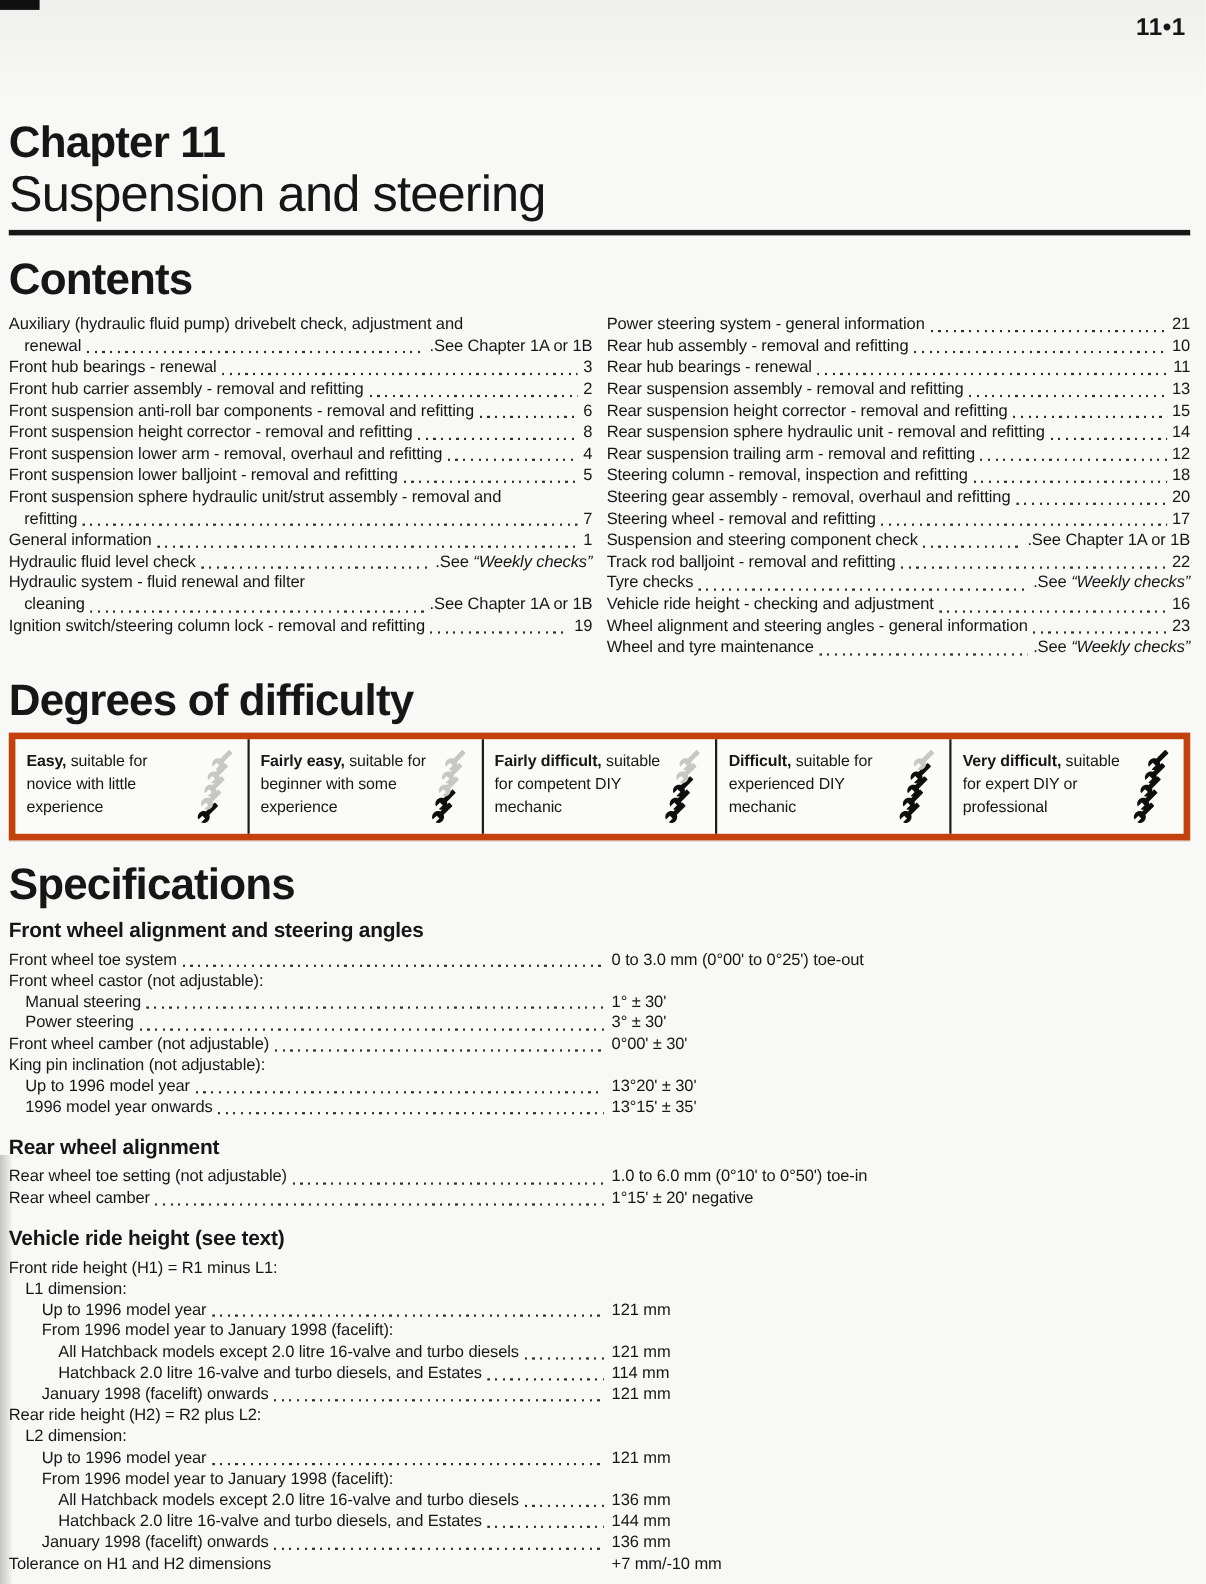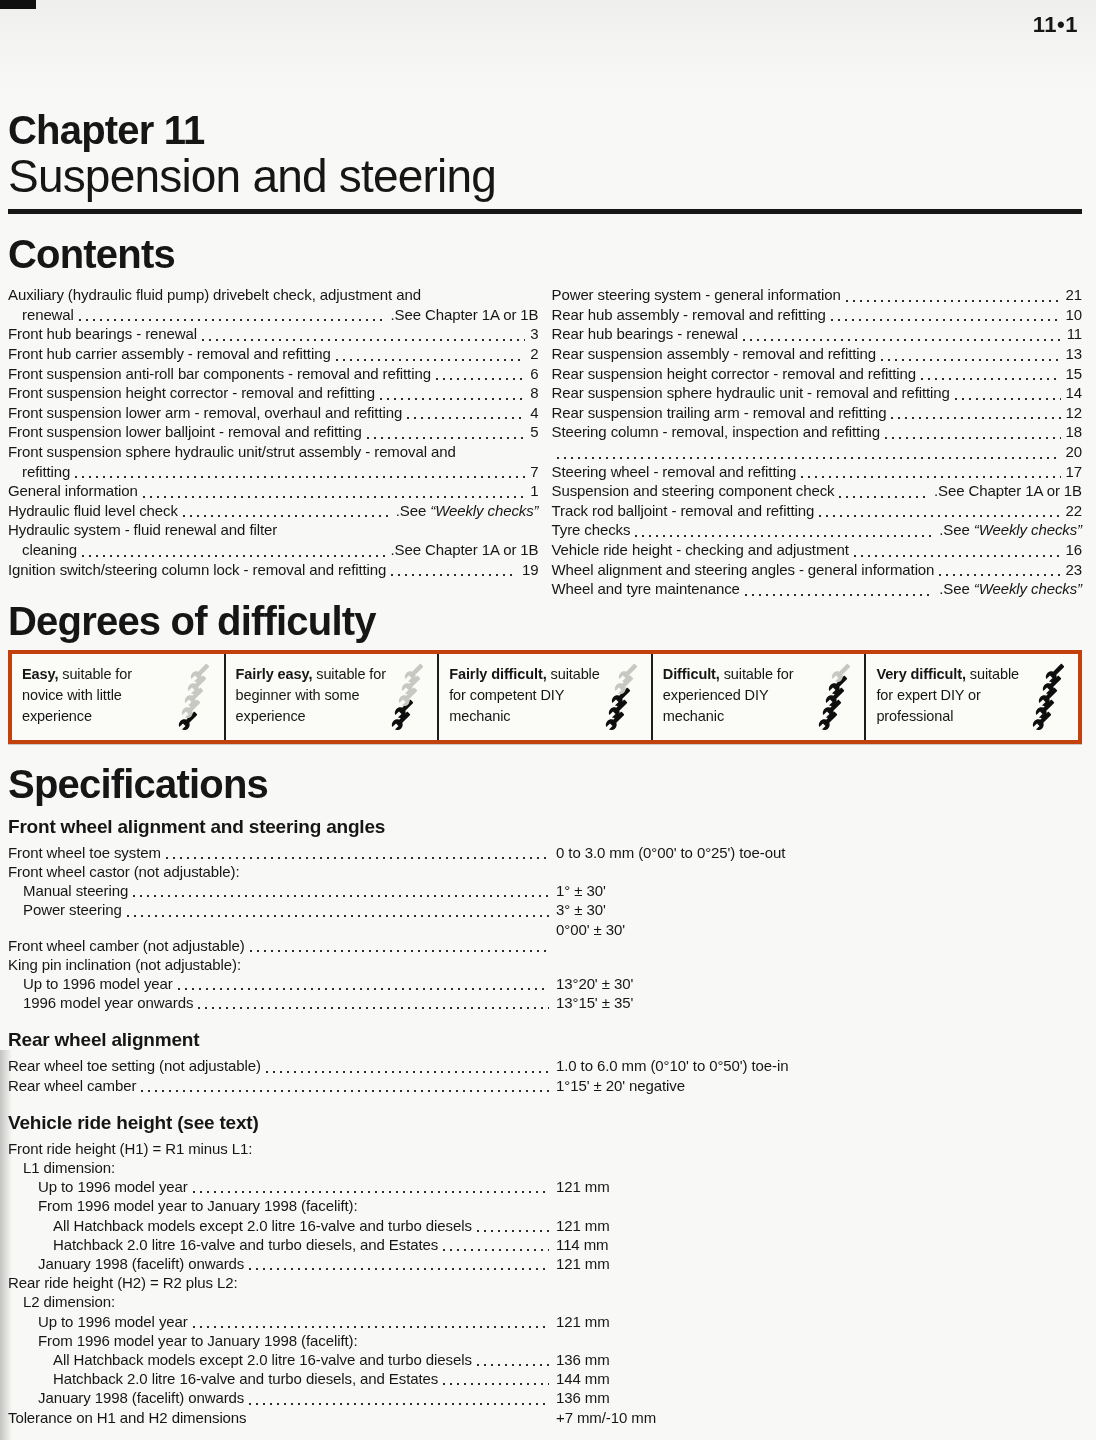--- a/index.html
+++ b/index.html
@@ -15,35 +15,35 @@
   .top-shade{position:absolute;top:0;left:0;right:0;height:90px;
     background:linear-gradient(to bottom, rgba(120,120,115,.07), rgba(120,120,115,0));}
   .content{position:relative;padding:0 14px 0 8px;}
   .page-number{position:absolute;top:12px;right:18px;font-size:22px;font-weight:700;letter-spacing:.5px;}
   .chapter-block{padding-top:108px;}
   .chapter-name{font-size:40px;font-weight:700;line-height:1.1;letter-spacing:-.8px;}
   .chapter-title{font-size:46px;font-weight:400;line-height:1.05;letter-spacing:-.8px;}
   .title-rule{height:5px;background:#171717;margin-top:9px;}
   .section-heading{font-size:40px;font-weight:700;letter-spacing:-.8px;line-height:1.1;margin:0;}
   #contents-heading{margin-top:18px;}
-  #difficulty-heading{}
+  #difficulty-heading{margin-top:16px;}
   #specs-heading{margin-top:18px;}
 
   
   .toc{display:flex;gap:13px;margin-top:9px;}
   .toc-col{flex:1;min-width:0;}
   .toc-line{display:flex;line-height:19.6px;font-size:15px;letter-spacing:-.1px;}
   .toc-text{white-space:nowrap;}
   .toc-text.cont{padding-left:14px;}
   .toc-ref{white-space:nowrap;}
   .leader{flex:1 1 10px;min-width:6px;height:2px;align-self:flex-end;margin:0 5px 3px 5px;
     background-image:repeating-linear-gradient(to right,#2e2e2e 0 2px,transparent 2px 7px);}
 
   
-  .diff-bar{display:flex;border:4px solid #c2410c;margin-top:7px;background:#fbfbf8;
+  .diff-bar{display:flex;border:6px solid #c2410c;margin-top:7px;background:#fbfbf8;
     box-shadow:0 1px 0 #c9c9c4;}
   .diff-cell{flex:1;display:flex;align-items:stretch;padding:10px 4px 8px 10px;min-height:86px;box-sizing:border-box;}
   .diff-cell + .diff-cell{border-left:2px solid #1d1d1d;}
   .diff-text{flex:1;font-size:14.5px;line-height:1.45;letter-spacing:-.1px;}
   .spanner-stack{width:46px;flex:none;position:relative;}
   .sp{position:absolute;width:20px;height:20px;}
   .sp path{fill:#c8c8c2;}
   .sp.f path{fill:#0e0e0e;}
 
   
@@ -179,20 +179,21 @@
             <span class="toc-text">Rear suspension trailing arm - removal and refitting</span>
             <span class="leader"></span>
             <span class="toc-ref">12</span>
           </div>
           <div class="toc-line">
             <span class="toc-text">Steering column - removal, inspection and refitting</span>
             <span class="leader"></span>
             <span class="toc-ref">18</span>
           </div>
           <div class="toc-line">
+            <span class="toc-text">Steering gear assembly - removal, overhaul and refitting</span>
             <span class="leader"></span>
             <span class="toc-ref">20</span>
           </div>
           <div class="toc-line">
             <span class="toc-text">Steering wheel - removal and refitting</span>
             <span class="leader"></span>
             <span class="toc-ref">17</span>
           </div>
           <div class="toc-line">
             <span class="toc-text">Suspension and steering component check</span>
@@ -404,21 +405,21 @@
           <span class="spec-value">1° ± 30'</span>
         </div>
         <div class="spec-row">
           <div class="spec-left" style="padding-left: 15px;">
             <span class="spec-label">Power steering</span>
             <span class="leader"></span>
           </div>
           <span class="spec-value">3° ± 30'</span>
         </div>
         <div class="spec-row">
-          <div class="spec-left" style="padding-left: 0px; margin-top: 16px;">
+          <div class="spec-left" style="padding-left: 0px;">
             <span class="spec-label">Front wheel camber (not adjustable)</span>
             <span class="leader"></span>
           </div>
           <span class="spec-value">0°00' ± 30'</span>
         </div>
         <div class="spec-row">
           <div class="spec-left" style="padding-left: 0px;">
             <span class="spec-label">King pin inclination (not adjustable):</span>
           </div>
         </div>

